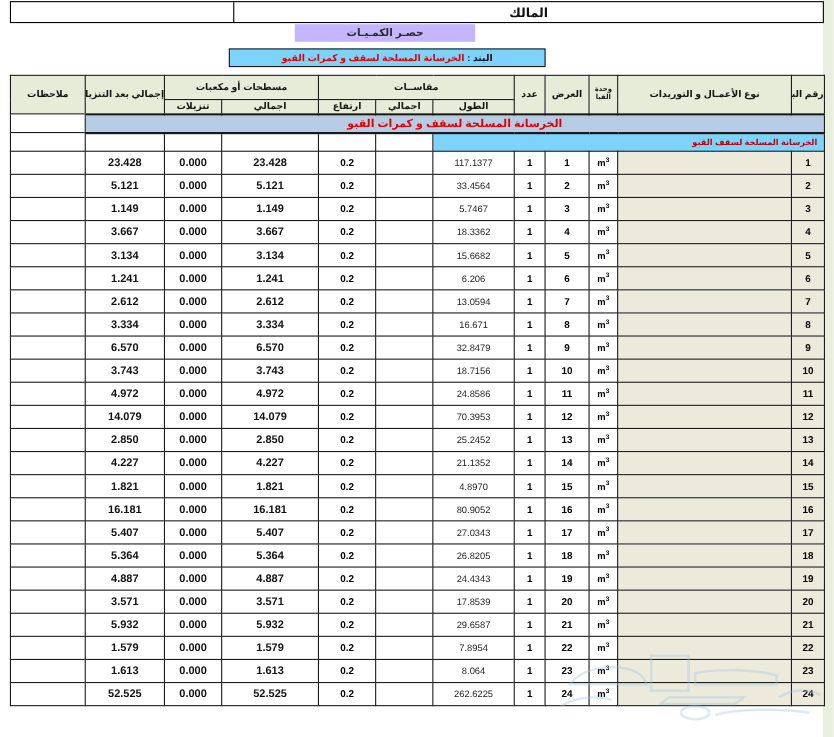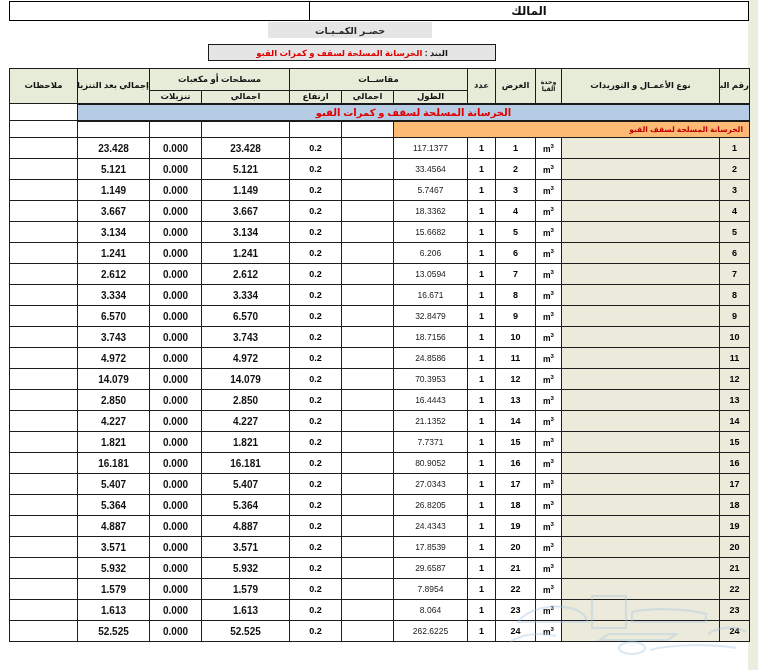--- a/index.html
+++ b/index.html
@@ -53,21 +53,21 @@
   }
   #parties .party {
     display: flex;
     align-items: center;
     justify-content: center;
     font-size: 11.5px;
     font-weight: bold;
     color: #111;
     box-sizing: border-box;
   }
-  #parties .owner   { width: 439px; border-left: 1px solid #000; }
+  #parties .owner   { width: 536px; border-left: 1px solid #000; }
   #parties .contractor { flex: 1; border-left: 1px solid #000; }
   #parties .edge    { width: 9px; }
 
   
   #meta {
     position: absolute;
     right: 14px;
     top: 24px;
     text-align: right;
     font-size: 9.5px;
@@ -86,34 +86,34 @@
     width: 80px; height: 34px;
     background: #ffffff;
     border-radius: 16px;
   }
 
   
   #title-band {
     position: absolute;
     left: 268px; top: 22px;
     width: 164px; height: 16px;
-    background: #e5e5e5;
+    background: #c4b5fd;
     display: flex; align-items: center; justify-content: center;
   }
   #title-band .t {
     font-size: 9.5px; font-weight: bold; color: #2b2b2b;
     letter-spacing: 2px;
   }
 
   
   #item-box {
     position: absolute;
     left: 208px; top: 44px;
     width: 288px; height: 17px;
-    background: #e5e5e5;
+    background: #7dd3fc;
     border: 1.5px solid #1a1a1a;
     box-sizing: border-box;
     display: flex; align-items: center; justify-content: center;
   }
   #item-box .t { font-size: 8.5px; font-weight: bold; }
   #item-box .lbl { color: #111; }
   #item-box .val { color: #e00000; }
 
   
   table.grid {
@@ -162,21 +162,21 @@
   }
   tr.banner td.notes-cell {
     background: #ffffff;
     border-top: 1px solid #1d1d1d;
     border-bottom: 1px solid #1d1d1d;
   }
 
   
   tr.subsection td {
     height: 17px;
-    background: #fdba74;
+    background: #7dd3fc;
   }
   tr.subsection td.blankwhite { background: #ffffff; }
   tr.subsection .stxt {
     color: #c00000;
     font-weight: bold;
     font-size: 7.5px;
     padding-right: 6px;
     text-align: right;
     display: block;
   }
@@ -459,21 +459,21 @@
           <td class="num">0.000</td>
           <td class="num">14.079</td>
           <td class="notes"></td>
         </tr>
         <tr class="data">
           <td class="idx itemcol">13</td>
           <td class="itemcol"></td>
           <td class="unit">m<sup>3</sup></td>
           <td class="cnt">13</td>
           <td class="cnt">1</td>
-          <td class="small">16.4443</td>
+          <td class="small">25.2452</td>
           <td class="small"></td>
           <td class="h">0.2</td>
           <td class="num">2.850</td>
           <td class="num">0.000</td>
           <td class="num">2.850</td>
           <td class="notes"></td>
         </tr>
         <tr class="data">
           <td class="idx itemcol">14</td>
           <td class="itemcol"></td>
@@ -487,21 +487,21 @@
           <td class="num">0.000</td>
           <td class="num">4.227</td>
           <td class="notes"></td>
         </tr>
         <tr class="data">
           <td class="idx itemcol">15</td>
           <td class="itemcol"></td>
           <td class="unit">m<sup>3</sup></td>
           <td class="cnt">15</td>
           <td class="cnt">1</td>
-          <td class="small">7.7371</td>
+          <td class="small">4.8970</td>
           <td class="small"></td>
           <td class="h">0.2</td>
           <td class="num">1.821</td>
           <td class="num">0.000</td>
           <td class="num">1.821</td>
           <td class="notes"></td>
         </tr>
         <tr class="data">
           <td class="idx itemcol">16</td>
           <td class="itemcol"></td>

